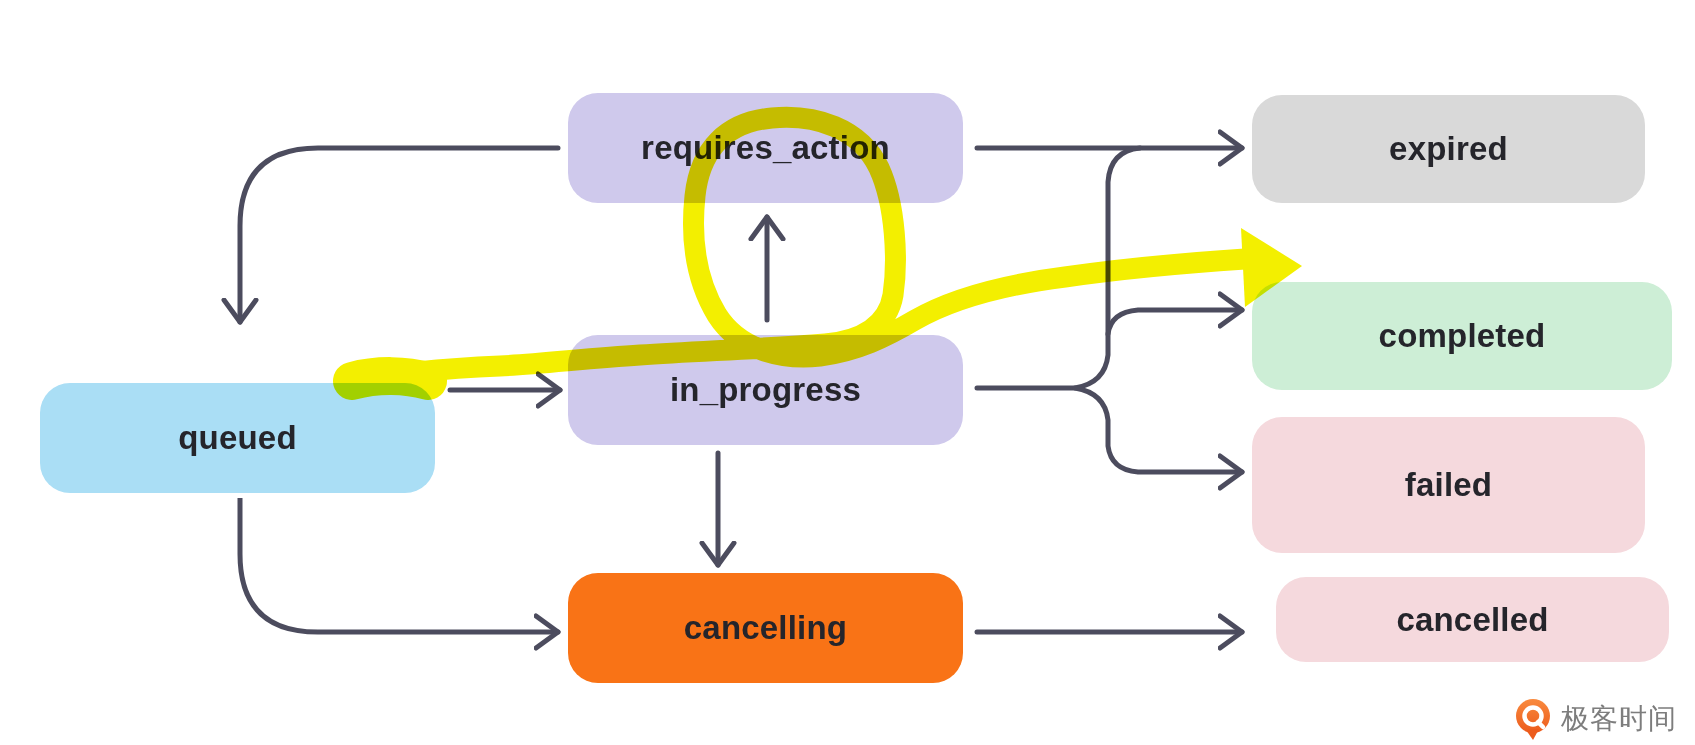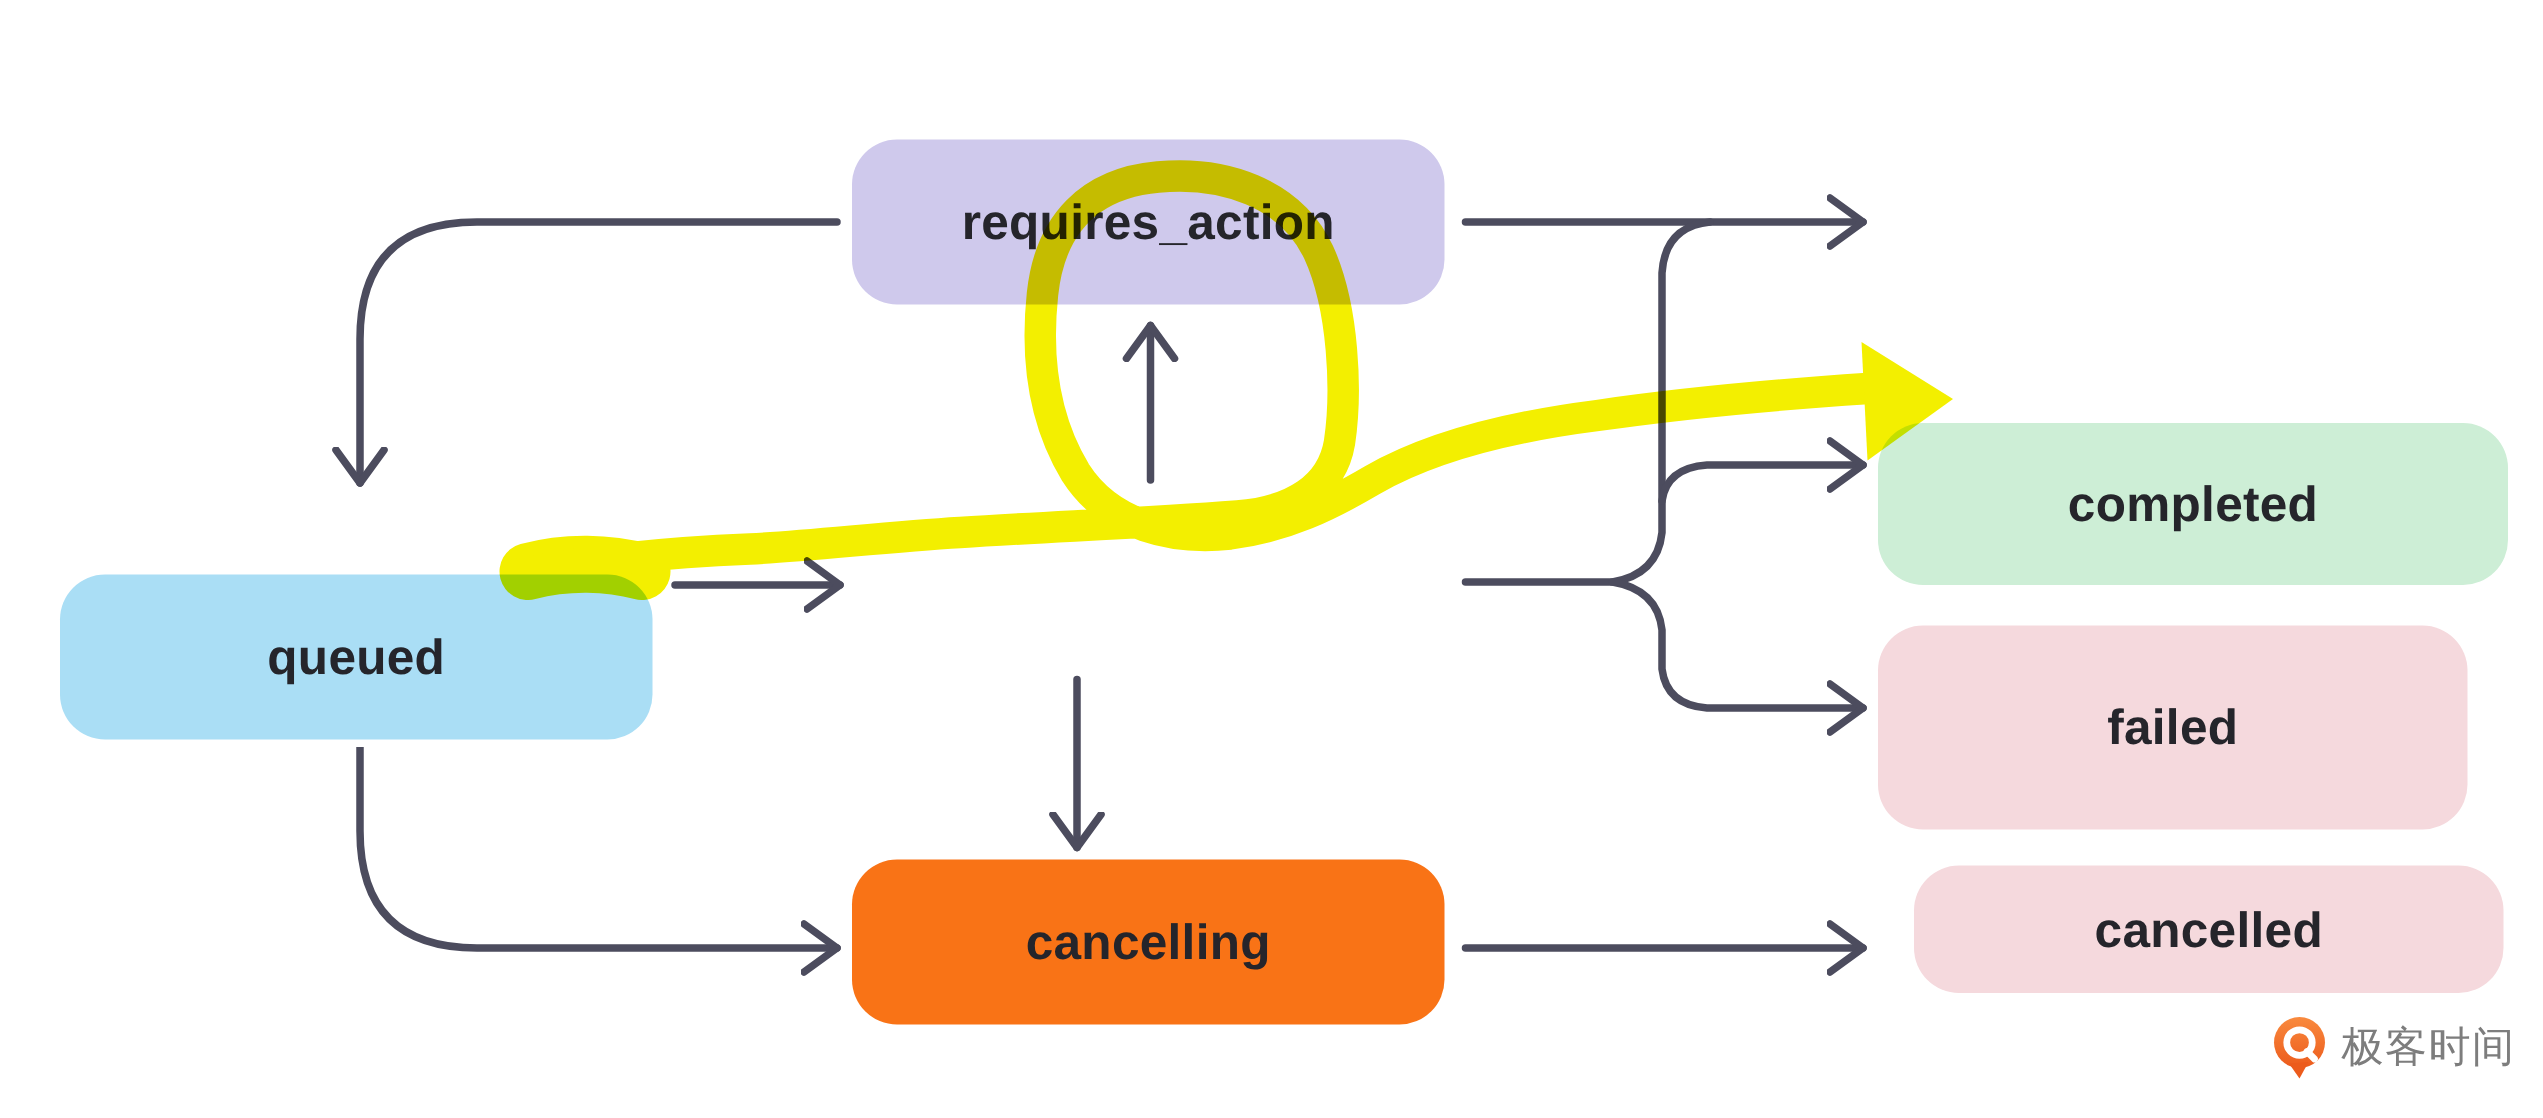--- a/index.html
+++ b/index.html
@@ -12,21 +12,21 @@
   .node{
     position:absolute;display:flex;align-items:center;justify-content:center;
     border-radius:30px;z-index:2;
     box-shadow:0 0 0 5px #ffffff;
   }
   .node .label{
     font-size:33px;font-weight:700;color:#25252b;letter-spacing:.2px;
   }
   .highlight-layer{z-index:3;mix-blend-mode:multiply;pointer-events:none;}
   .watermark{
-    position:absolute;right:18px;bottom:25px;z-index:4;
+    position:absolute;right:18px;bottom:4px;z-index:4;
     display:flex;align-items:center;gap:8px;
   }
   .watermark .wm-text{
     font-size:28px;color:#7d7d7d;font-weight:500;letter-spacing:1px;
   }
 </style>
 </head>
 <body>
 
 <div id="stage">
@@ -50,22 +50,28 @@
       <path d="M 977 632 H 1242" marker-end="url(#chev)"></path>
     </g>
   </svg>
 
   <div class="node" style="left:40px;top:335px;width:395px;height:110px;background:#aadef5;margin-top:48px;">
     <span class="label">queued</span>
   </div>
   <div class="node" style="left:568px;top:93px;width:395px;height:110px;background:#cfc9ec;">
     <span class="label">requires_action</span>
   </div>
+  <div class="node" style="left:568px;top:335px;width:395px;height:110px;background:#cfc9ec;">
+    <span class="label">in_progress</span>
+  </div>
   <div class="node" style="left:568px;top:573px;width:395px;height:110px;background:#f97316;">
     <span class="label">cancelling</span>
+  </div>
+  <div class="node" style="left:1252px;top:95px;width:393px;height:108px;background:#d9d9d9;">
+    <span class="label">expired</span>
   </div>
   <div class="node" style="left:1252px;top:258px;width:420px;height:108px;background:#cdeed6;margin-top:24px;">
     <span class="label">completed</span>
   </div>
   <div class="node" style="left:1252px;top:417px;width:393px;height:136px;background:#f5d9dd;">
     <span class="label">failed</span>
   </div>
   <div class="node" style="left:1276px;top:577px;width:393px;height:85px;background:#f5d9dd;">
     <span class="label">cancelled</span>
   </div>

